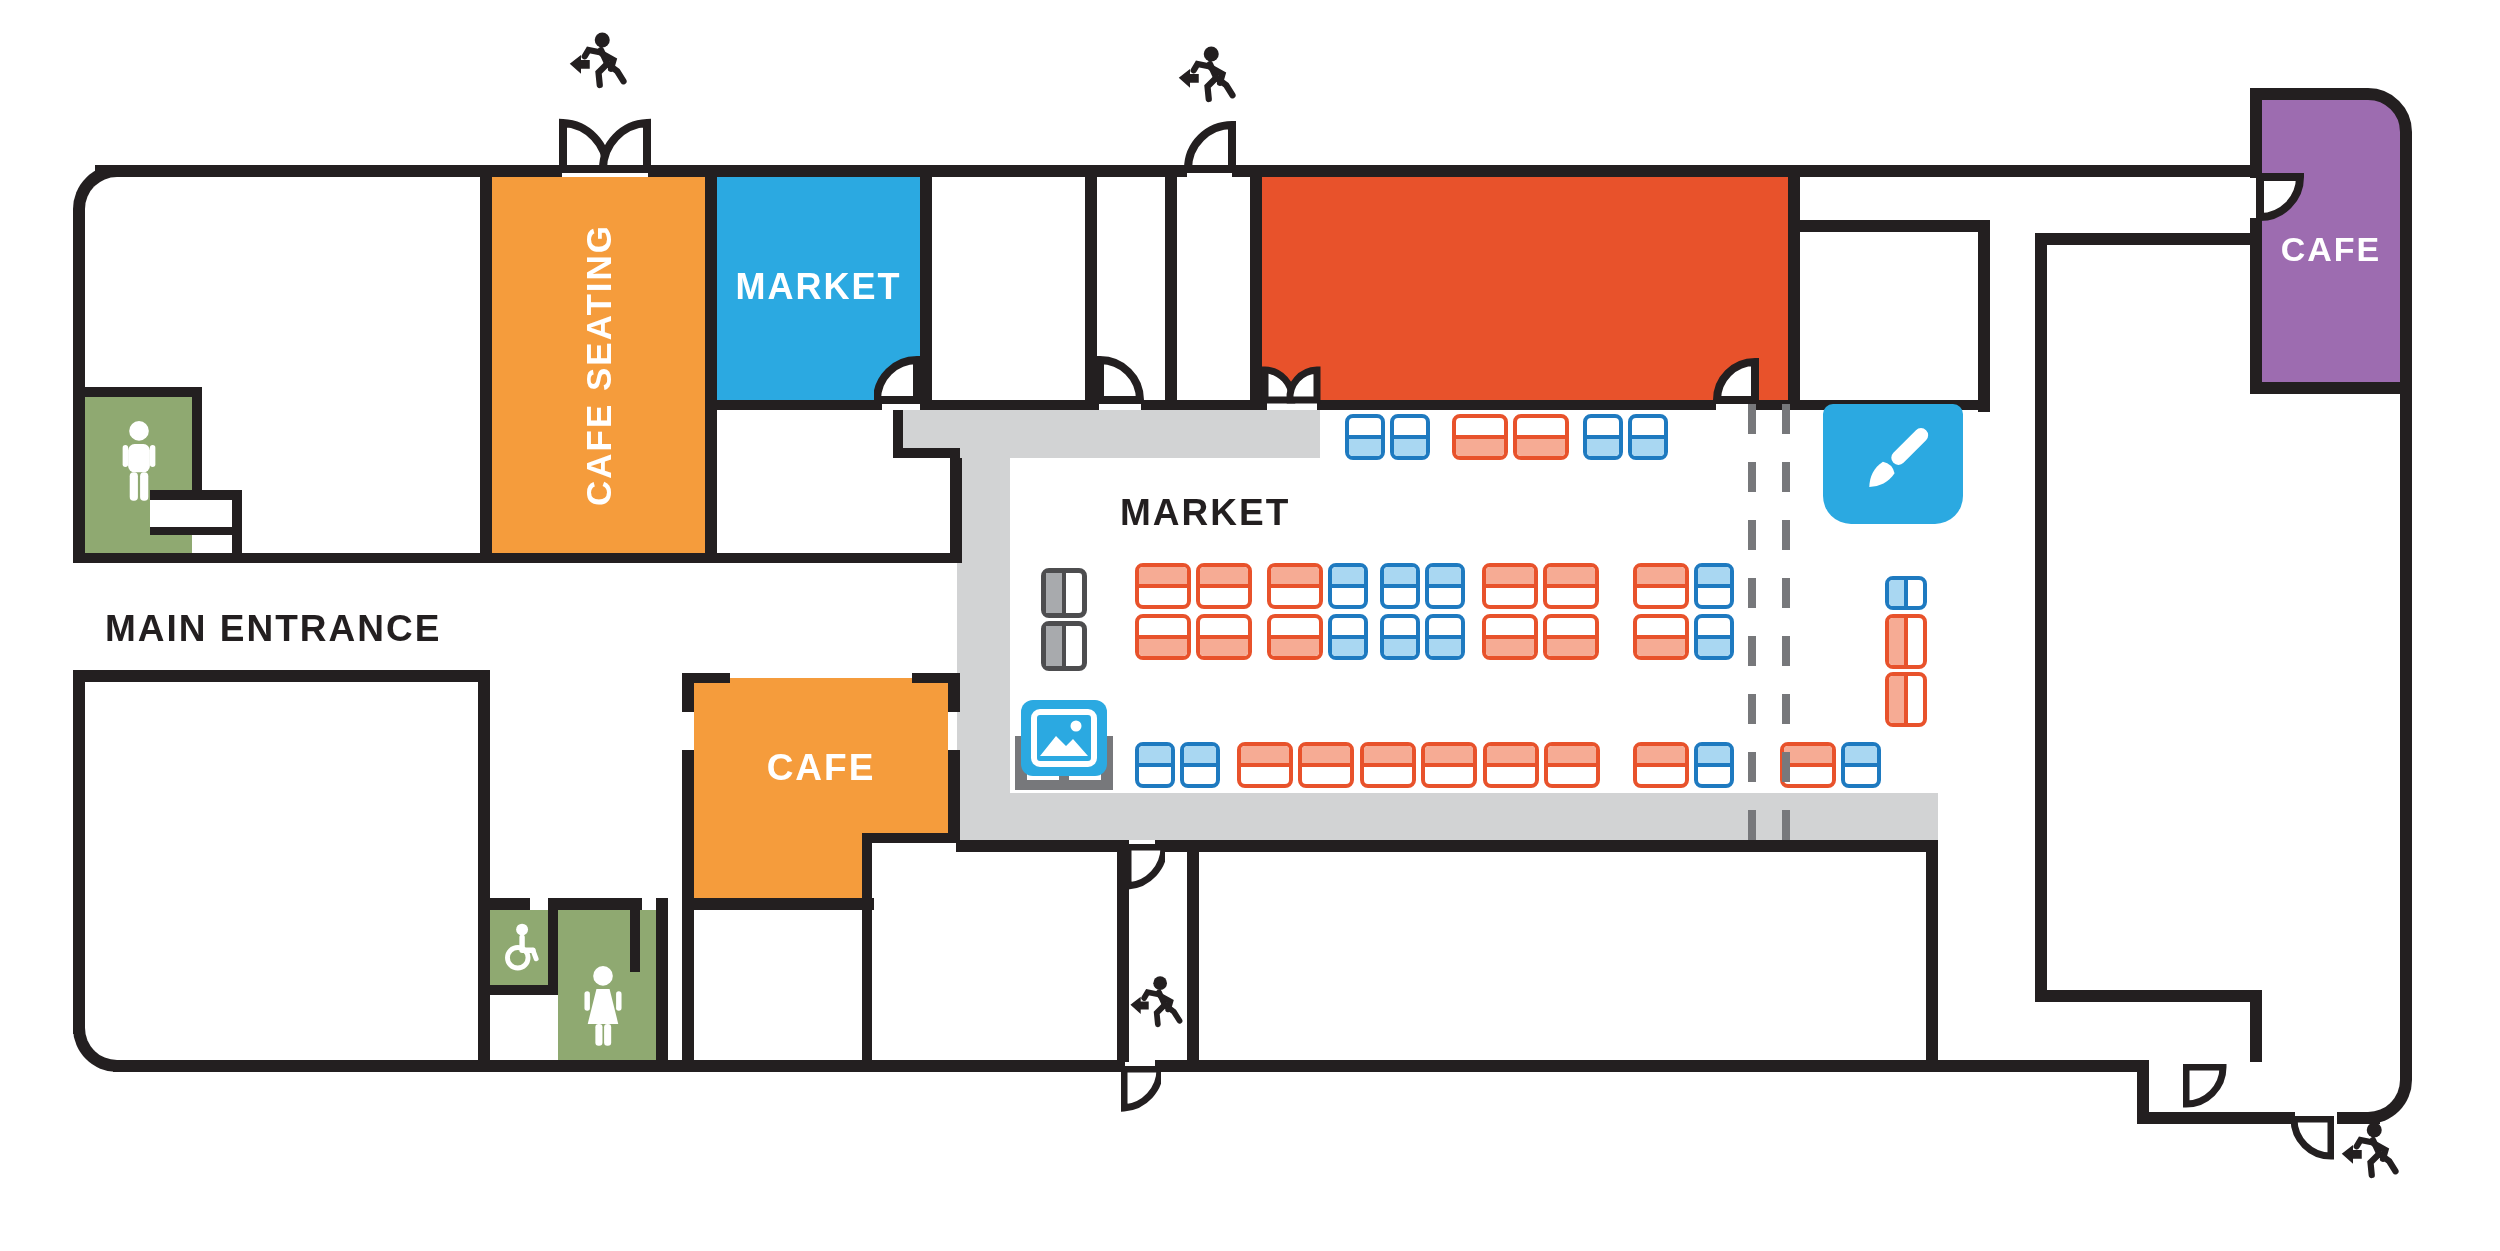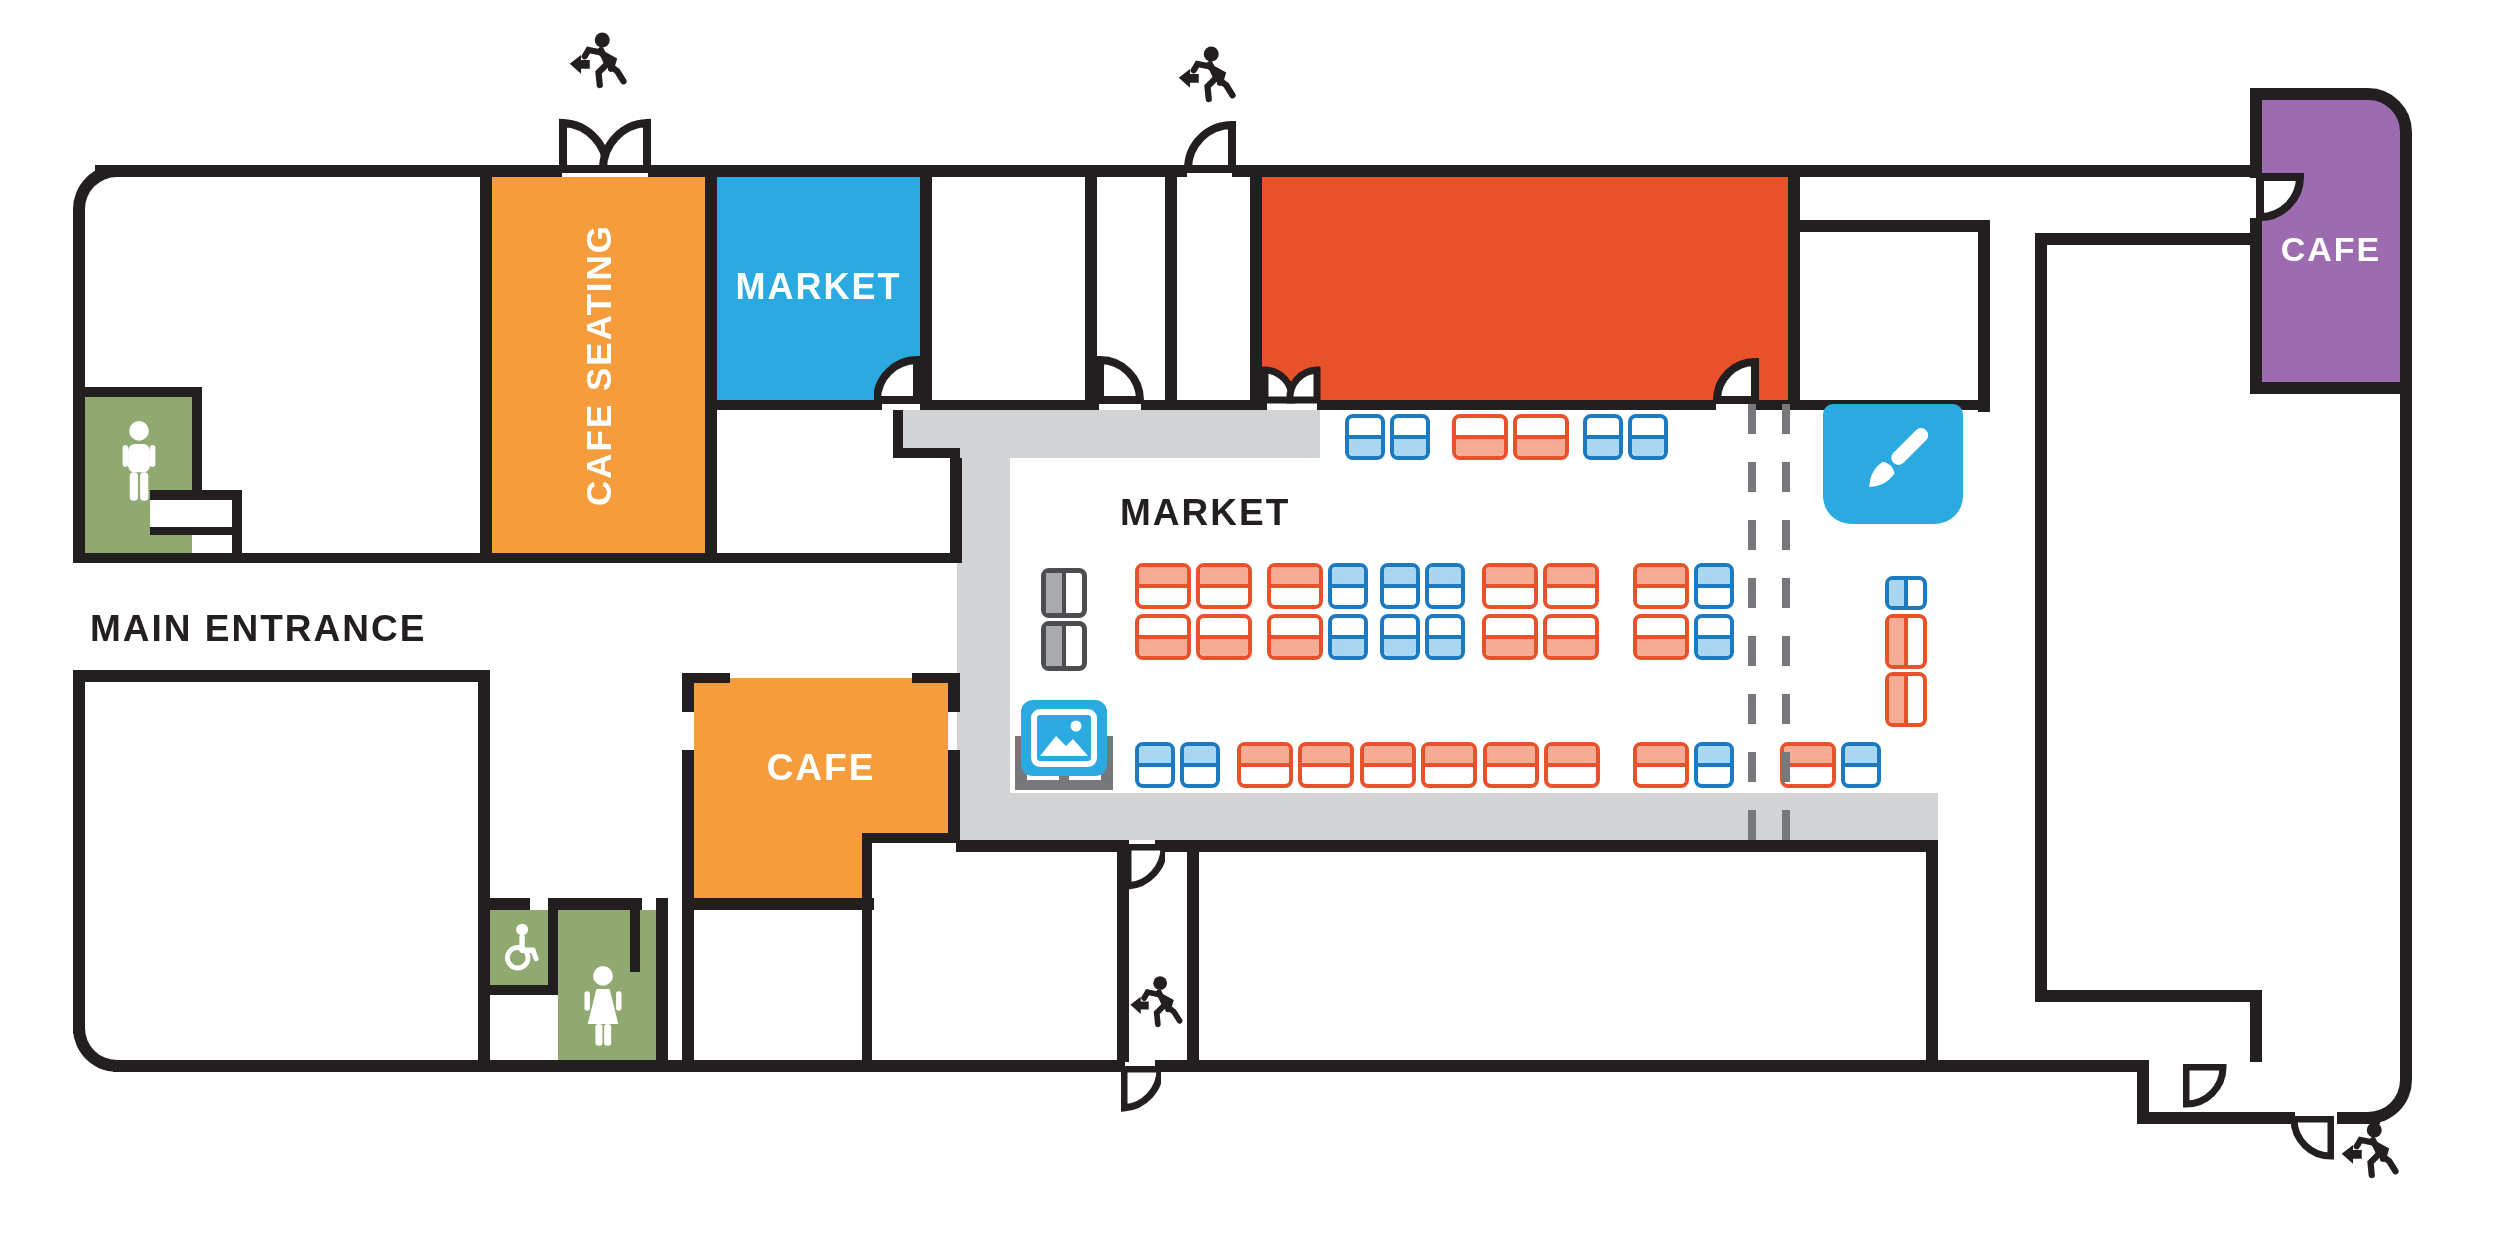--- a/index.html
+++ b/index.html
@@ -412,21 +412,21 @@
       <div class="table t-red v" style="left: 1885px; top: 614px; width: 42px; height: 55px;">
         <div class="half left"></div>
       </div>
       <div class="table t-red v" style="left: 1885px; top: 672px; width: 42px; height: 55px;">
         <div class="half left"></div>
       </div>
       <div class="dash" style="left: 1748px; top: 404px; height: 448px;"></div>
       <div class="dash" style="left: 1782px; top: 404px; height: 448px;"></div>
     </div>
 
-  <div class="klabel" style="left:90px;top:608px;font-size:37px;">MAIN ENTRANCE</div>
+  <div class="klabel" style="left:105px;top:608px;font-size:37px;">MAIN ENTRANCE</div>
   <div class="klabel" style="left:1120px;top:492px;font-size:37px;">MARKET</div>
   <div class="vwrap" style="left:492px;top:177px;width:213px;height:376px;">
     <span>CAFE SEATING</span>
   </div>
   <div class="zlabel" style="left:717px;top:266px;width:203px;font-size:36px;">MARKET</div>
   <div class="zlabel" style="left:694px;top:747px;width:254px;font-size:37px;">CAFE</div>
   <div class="zlabel" style="left:2262px;top:230px;width:138px;font-size:34px;">CAFE</div>
 
 </div>
 

